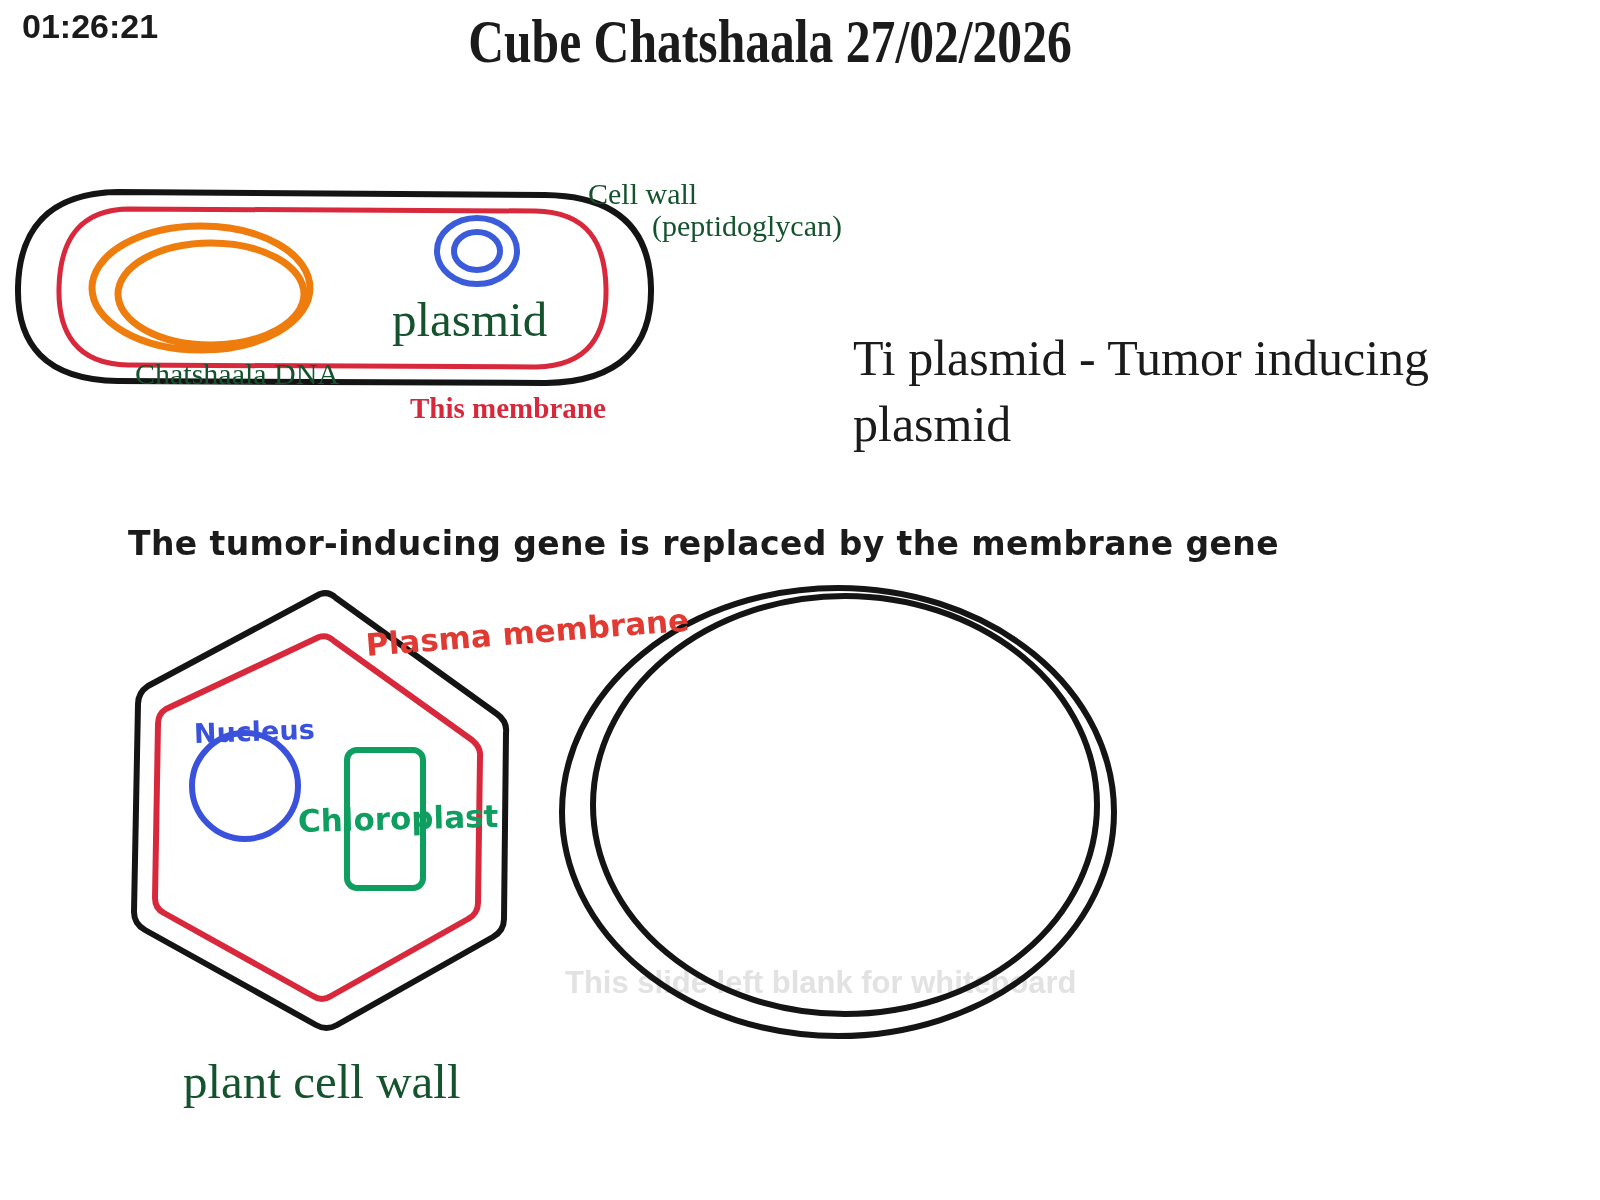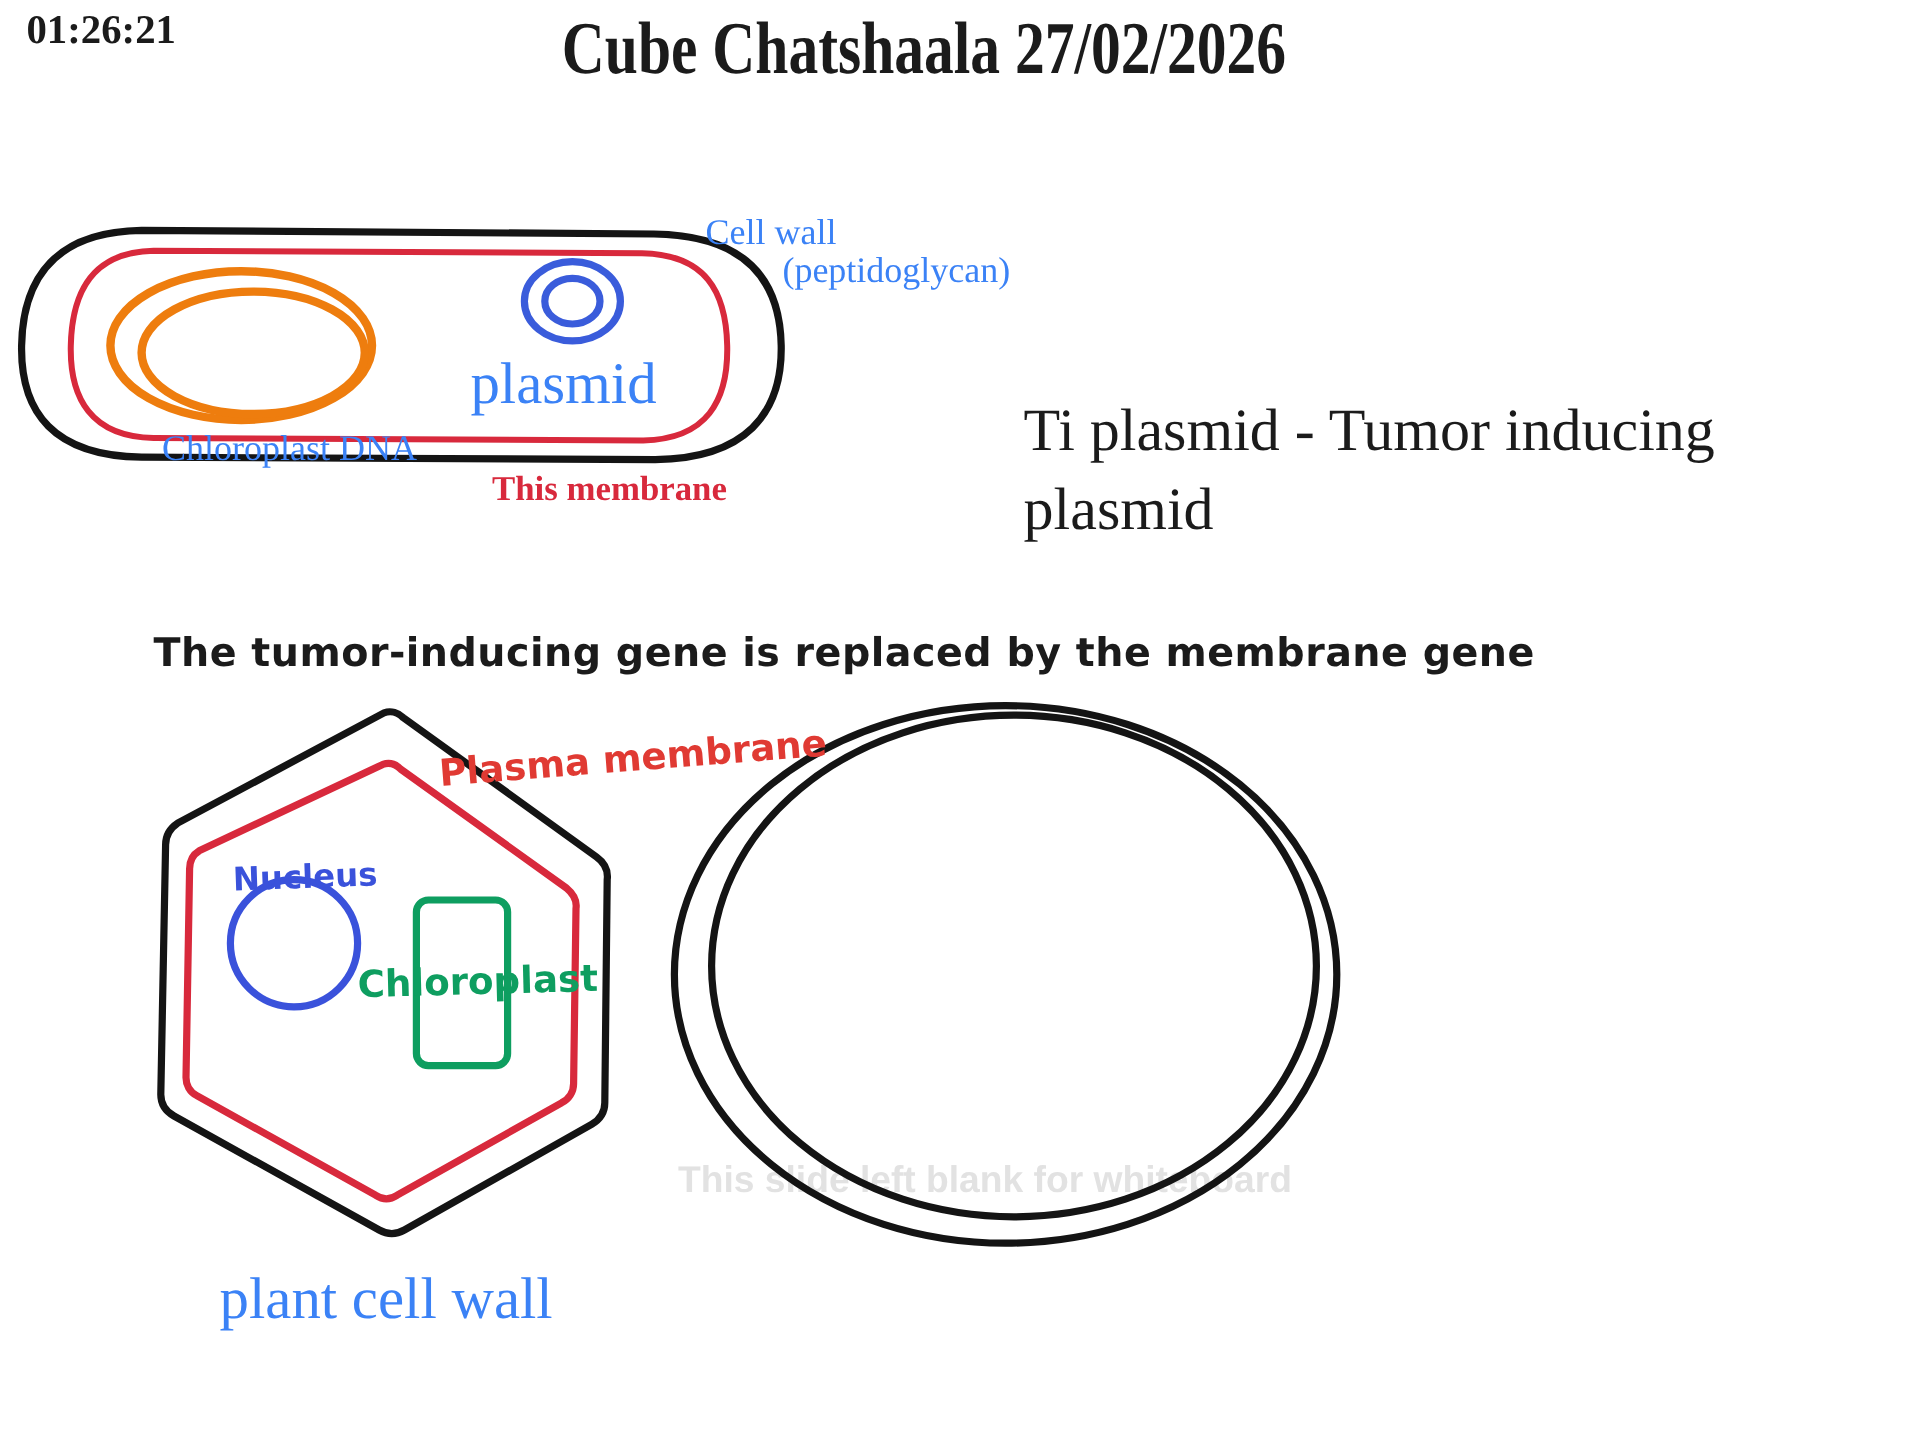--- a/index.html
+++ b/index.html
@@ -14,21 +14,21 @@
     background: #ffffff;
     overflow: hidden;
     font-family: "Liberation Serif", serif;
   }
 
   
   .timer {
     position: absolute;
     left: 22px;
     top: 7px;
-    font-family: Liberation Serif, serif;
+    font-family: Liberation Sans, sans-serif;
     font-size: 34px;
     font-weight: 700;
     color: #1b1b1b;
     letter-spacing: 0px;
     white-space: nowrap;
   }
   .slide-title {
     position: absolute;
     left: 0;
     top: 6px;
@@ -62,21 +62,21 @@
     top: 0;
     width: 1600px;
     height: 1200px;
     pointer-events: none;
   }
 
   
   .lbl-serif {
     position: absolute;
     font-family: "Liberation Serif", serif;
-    color: #3b82f6;
+    color: #14532d;
     white-space: nowrap;
   }
   .lbl-cellwall {
     left: 588px;
     top: 178px;
     font-size: 30px;
     line-height: 32px;
   }
   .lbl-cellwall .l2 {
     display: block;
@@ -193,21 +193,21 @@
     <ellipse cx="477" cy="251" rx="23" ry="19" fill="none" stroke="#3a5cdb" stroke-width="6"></ellipse>
 
     <path d="M 560,196 C 590,198 612,206 628,218" fill="none" stroke="#141414" stroke-width="0"></path>
   </svg>
 
   <div class="lbl-serif lbl-cellwall">
     <span class="l1">Cell wall</span>
     <span class="l2">(peptidoglycan)</span>
   </div>
   <div class="lbl-serif lbl-plasmid">plasmid</div>
-  <div class="lbl-serif lbl-chromdna">Chloroplast DNA</div>
+  <div class="lbl-serif lbl-chromdna">Chatshaala DNA</div>
   <div class="lbl-cellmem">This membrane</div>
 
   <div class="lbl-ti">Ti plasmid - Tumor inducing plasmid</div>
 
   <div class="hand hand-sentence">The tumor-inducing gene is replaced by the membrane gene</div>
 
   <svg class="svg-layer" viewBox="0 0 1600 1200" xmlns="http://www.w3.org/2000/svg">
 
     <path d="M 320,594
              C 326,592 332,594 336,598

